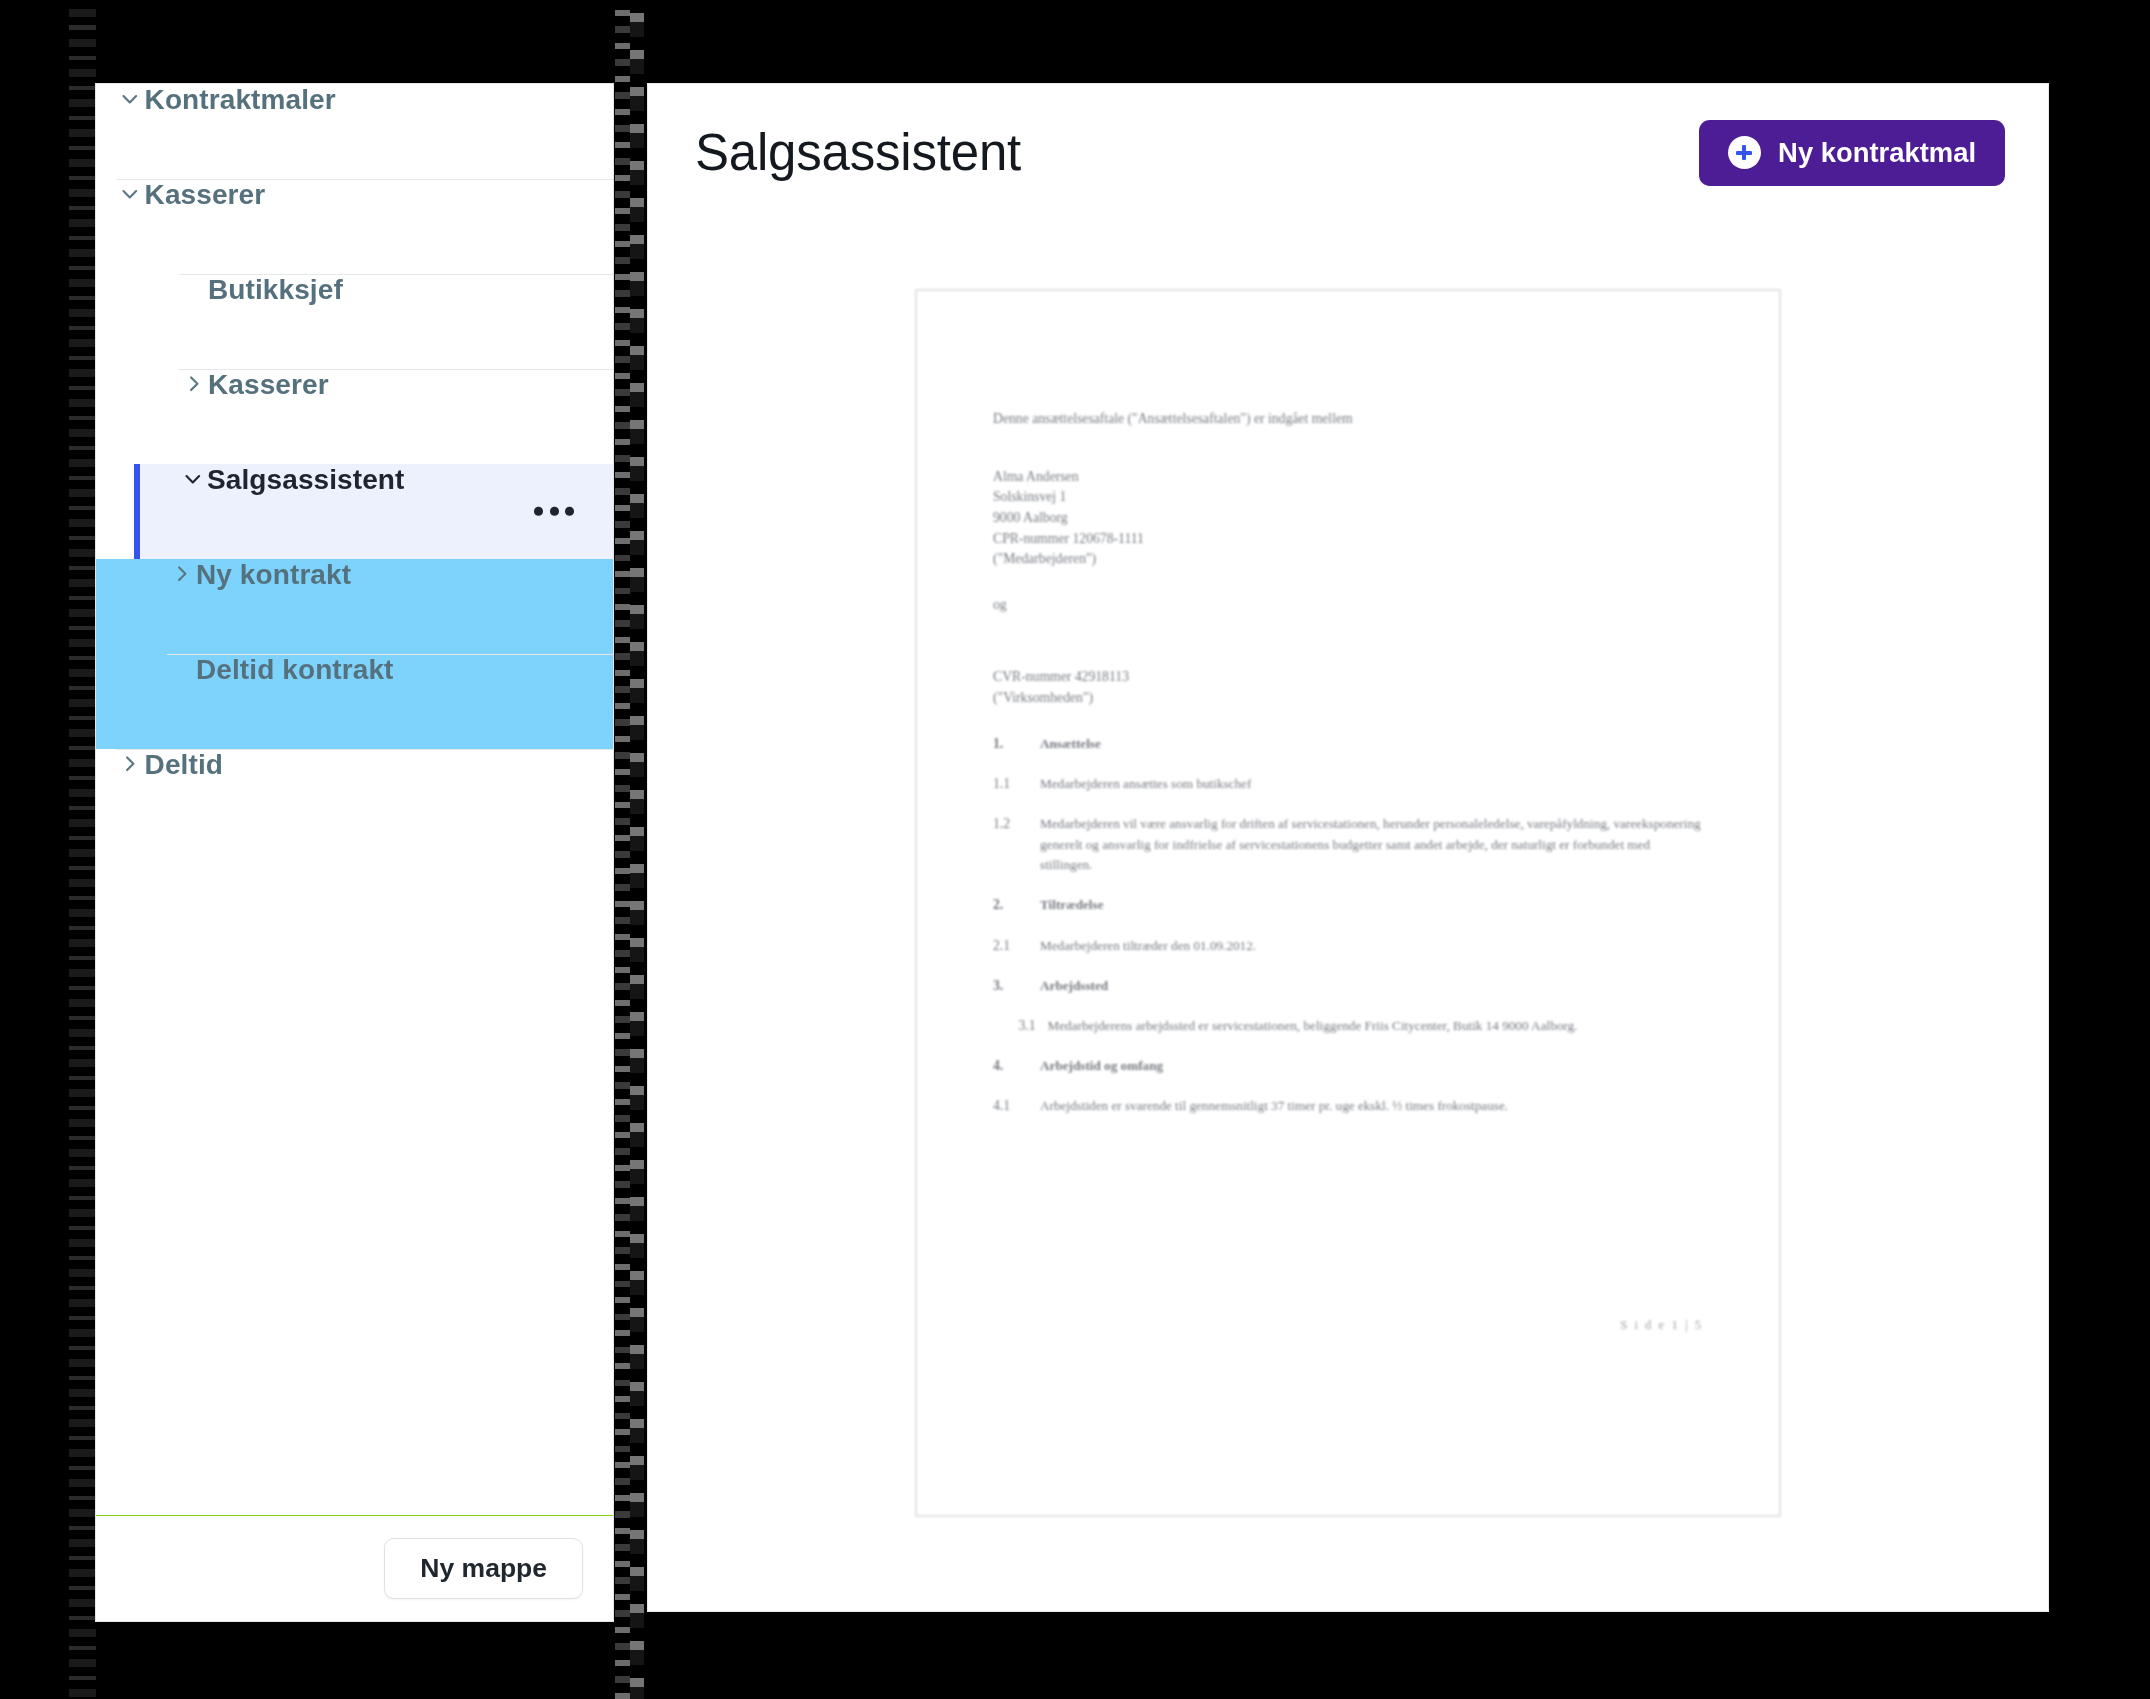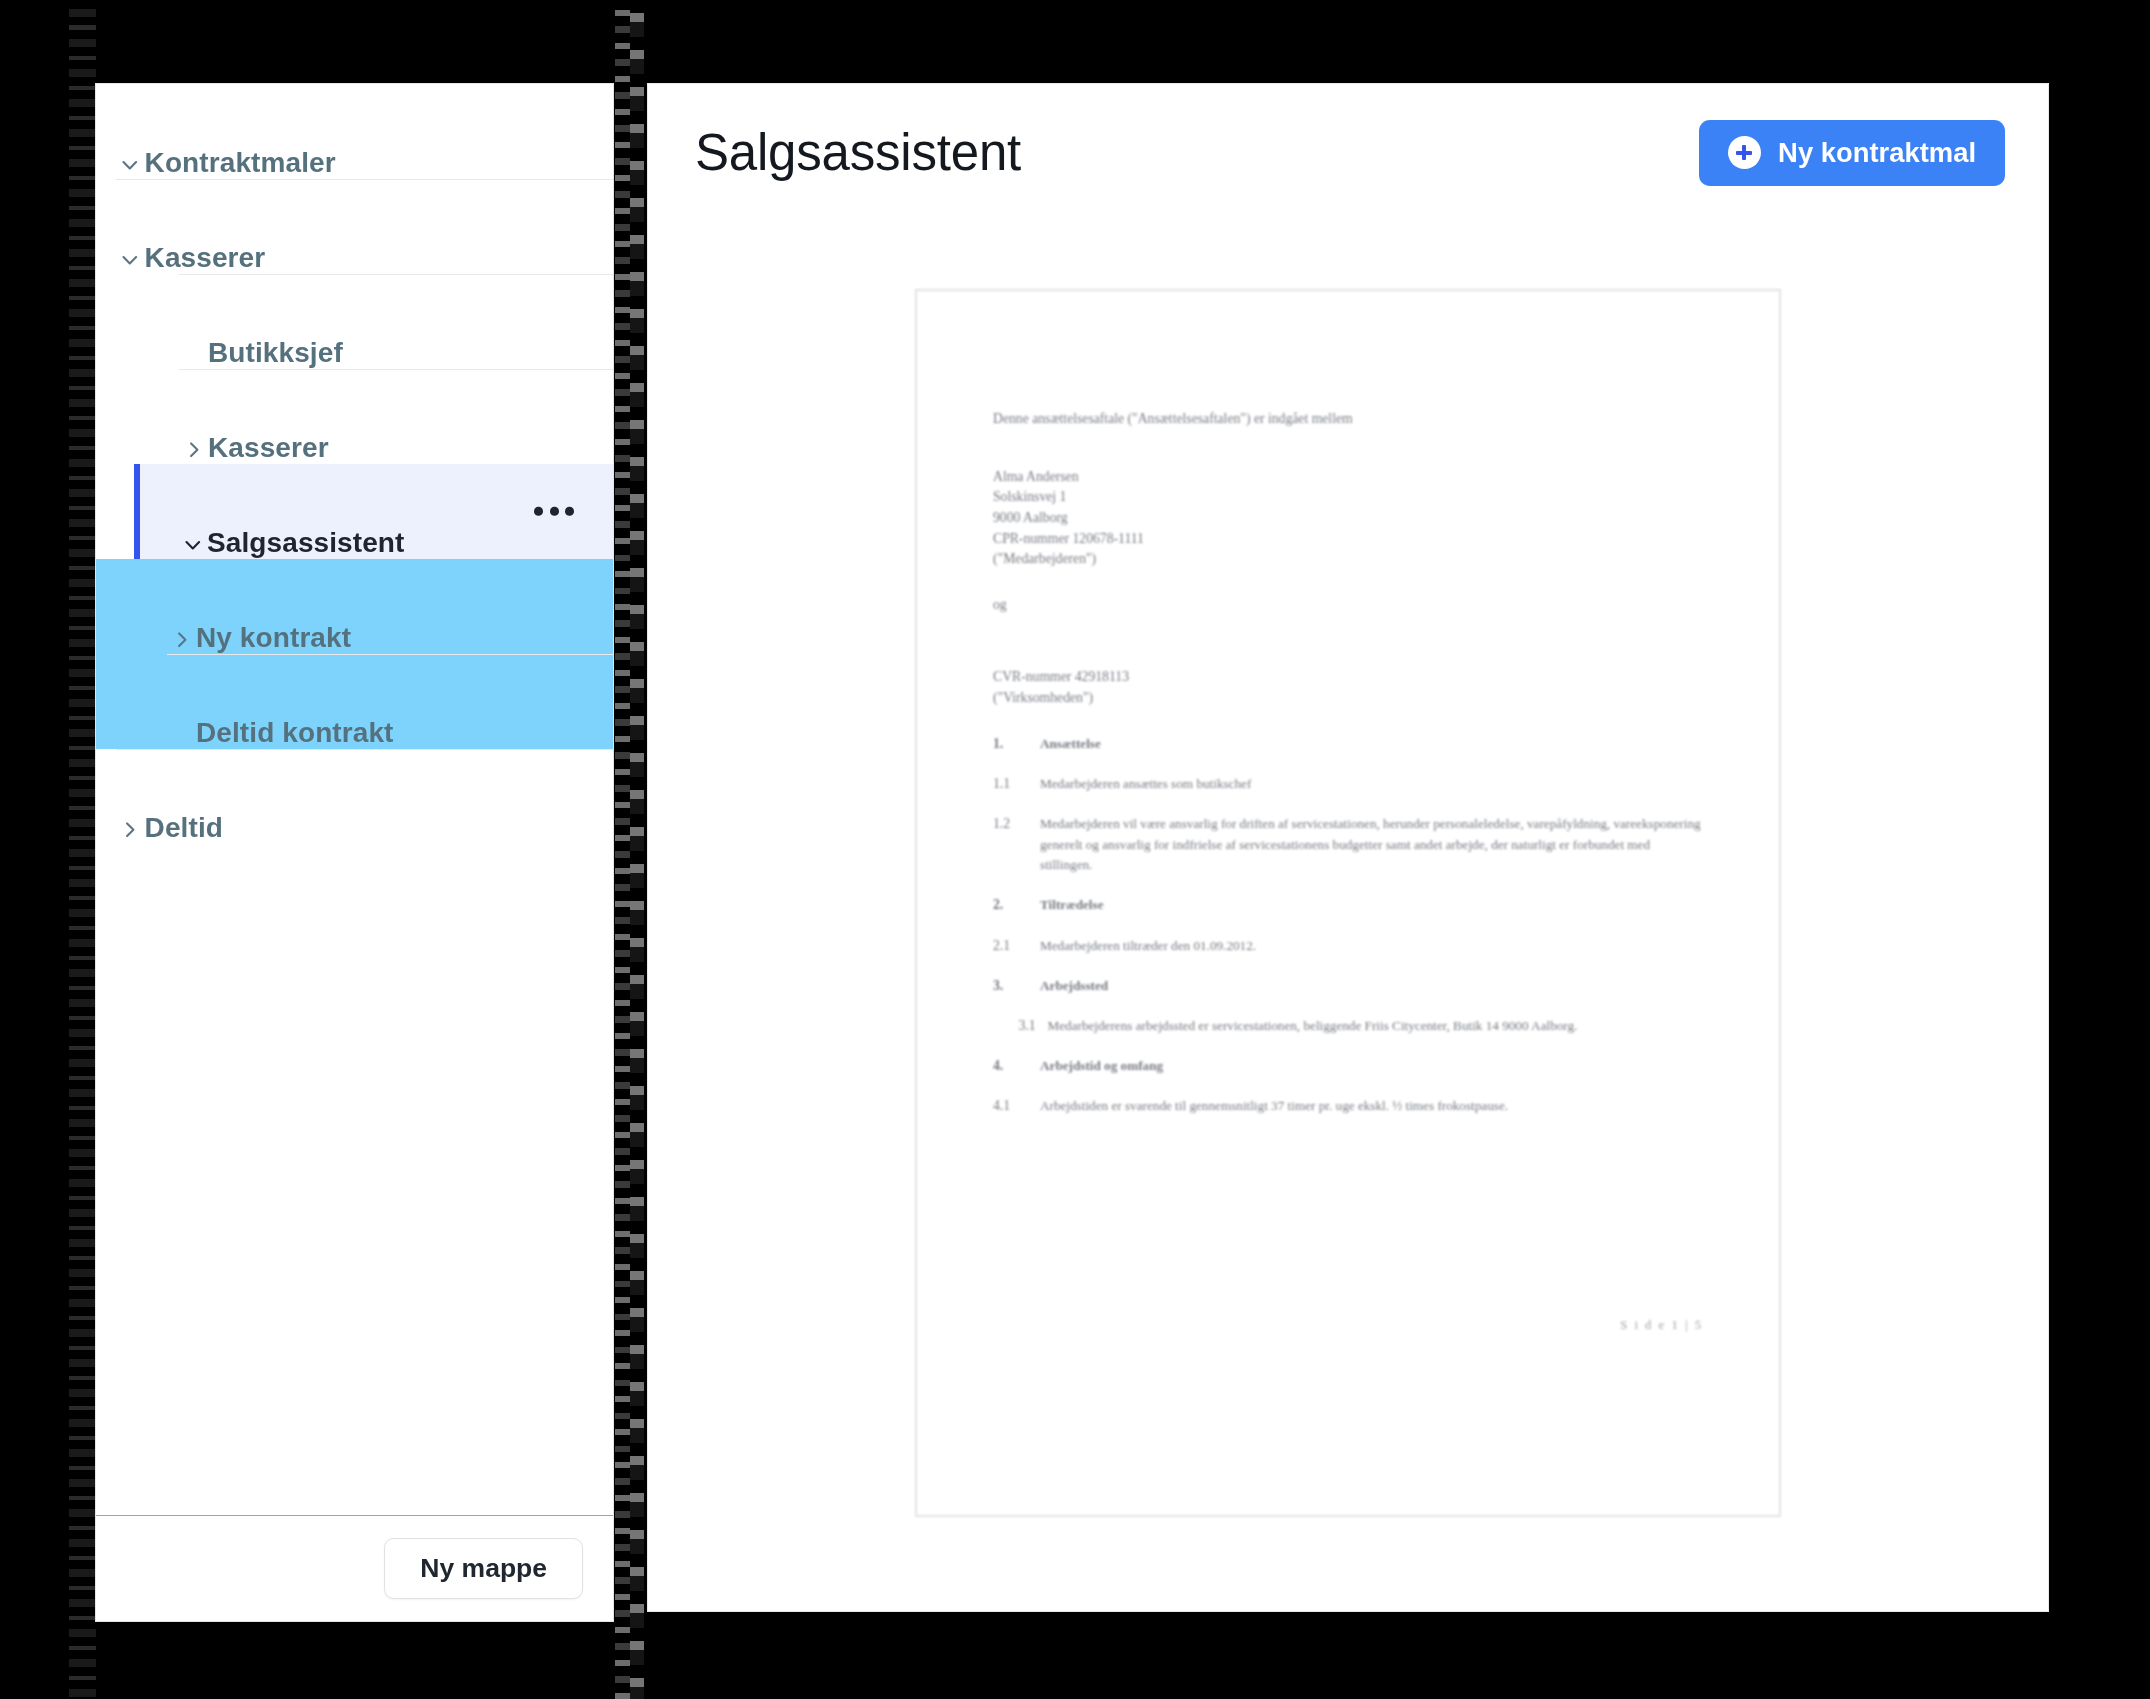--- a/index.html
+++ b/index.html
@@ -90,21 +90,21 @@
     width: 514px;
     height: 6.9px;
   }
 
   
   .tree { width: 100%; }
 
   .tree-row {
     position: relative;
     display: flex;
-    align-items: flex-end;
+    align-items: flex-start;
     height: 95px;
     padding-left: 19.6px;
     cursor: pointer;
     background: #ffffff;
   }
 
   .tree-row .divider {
     position: absolute;
     top: 0;
     right: 0;
@@ -233,21 +233,21 @@
   }
 
   #new-template-btn {
     display: inline-flex;
     align-items: center;
     gap: 17.6px;
     height: 66px;
     padding: 0 29px;
     border: none;
     border-radius: 10.8px;
-    background: #3b82f6;
+    background: #4c1d95;
     color: #ffffff;
     font-family: "Liberation Sans", sans-serif;
     font-size: 27.4px;
     font-weight: 700;
     cursor: pointer;
     white-space: nowrap;
   }
   #plus-circle {
     position: relative;
     width: 33px;

